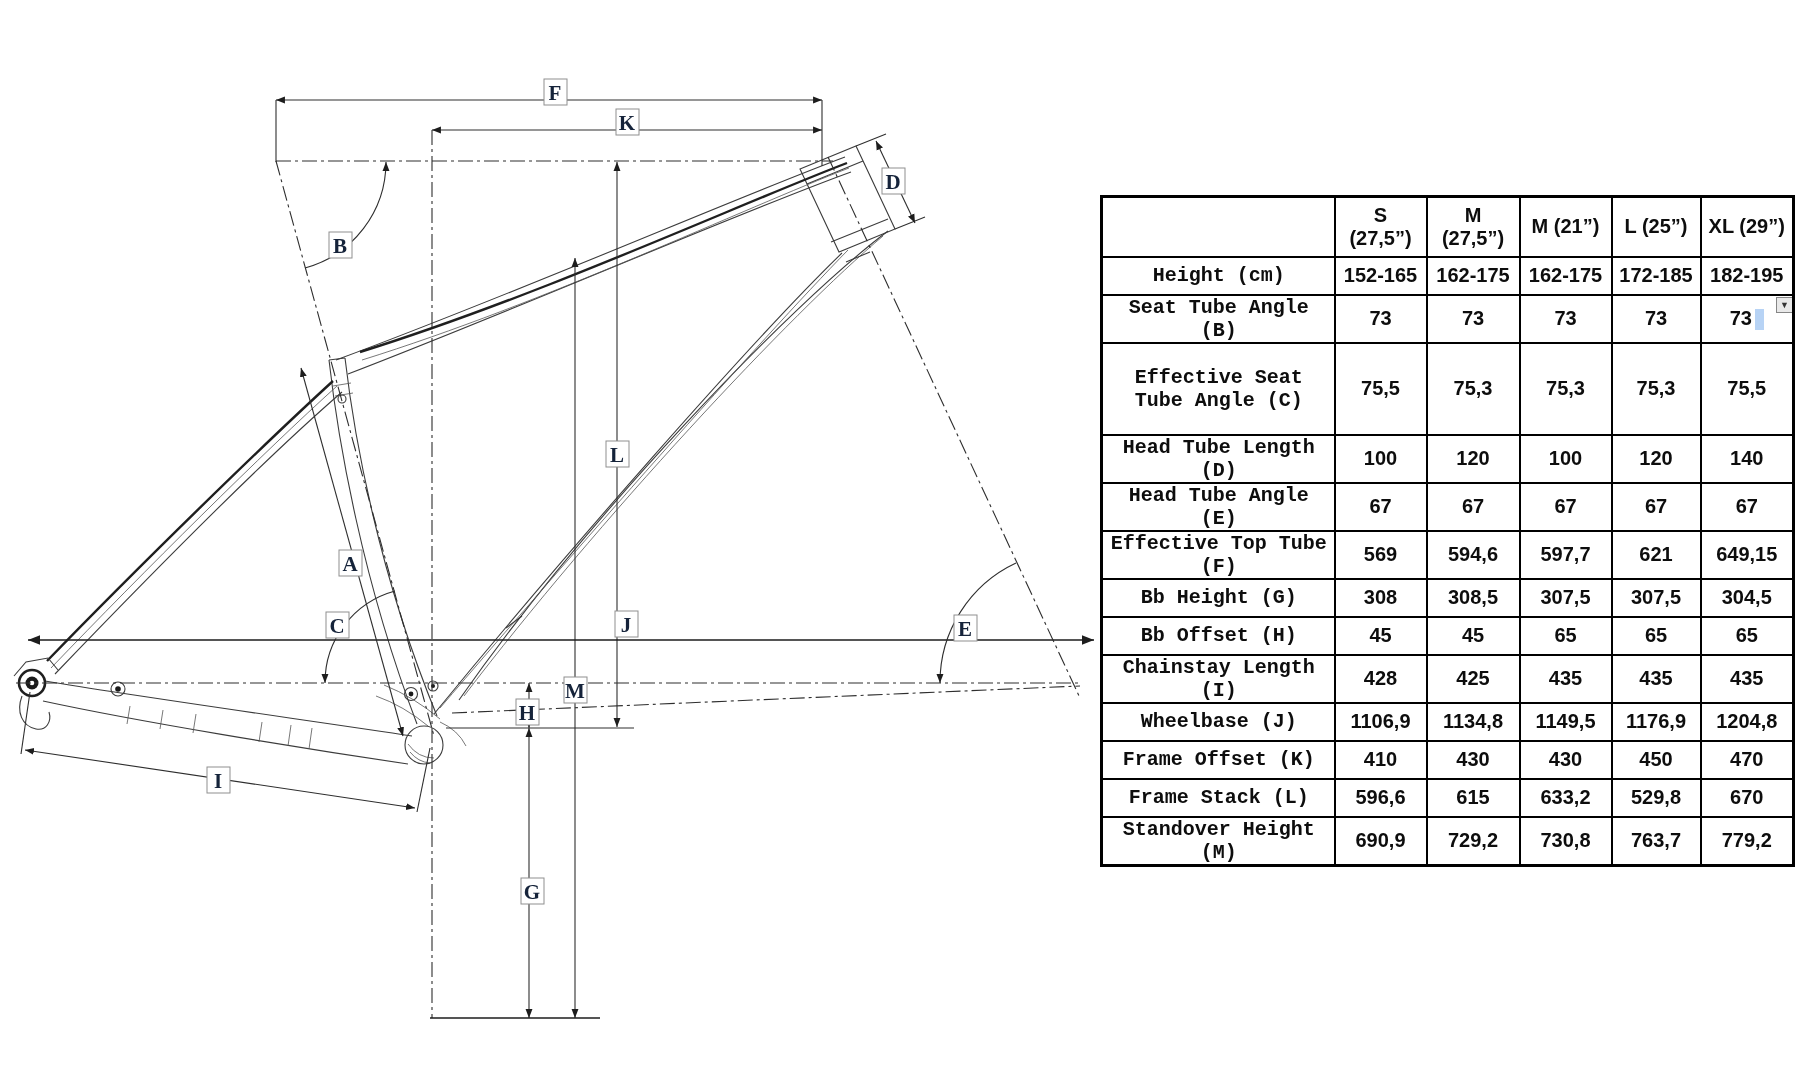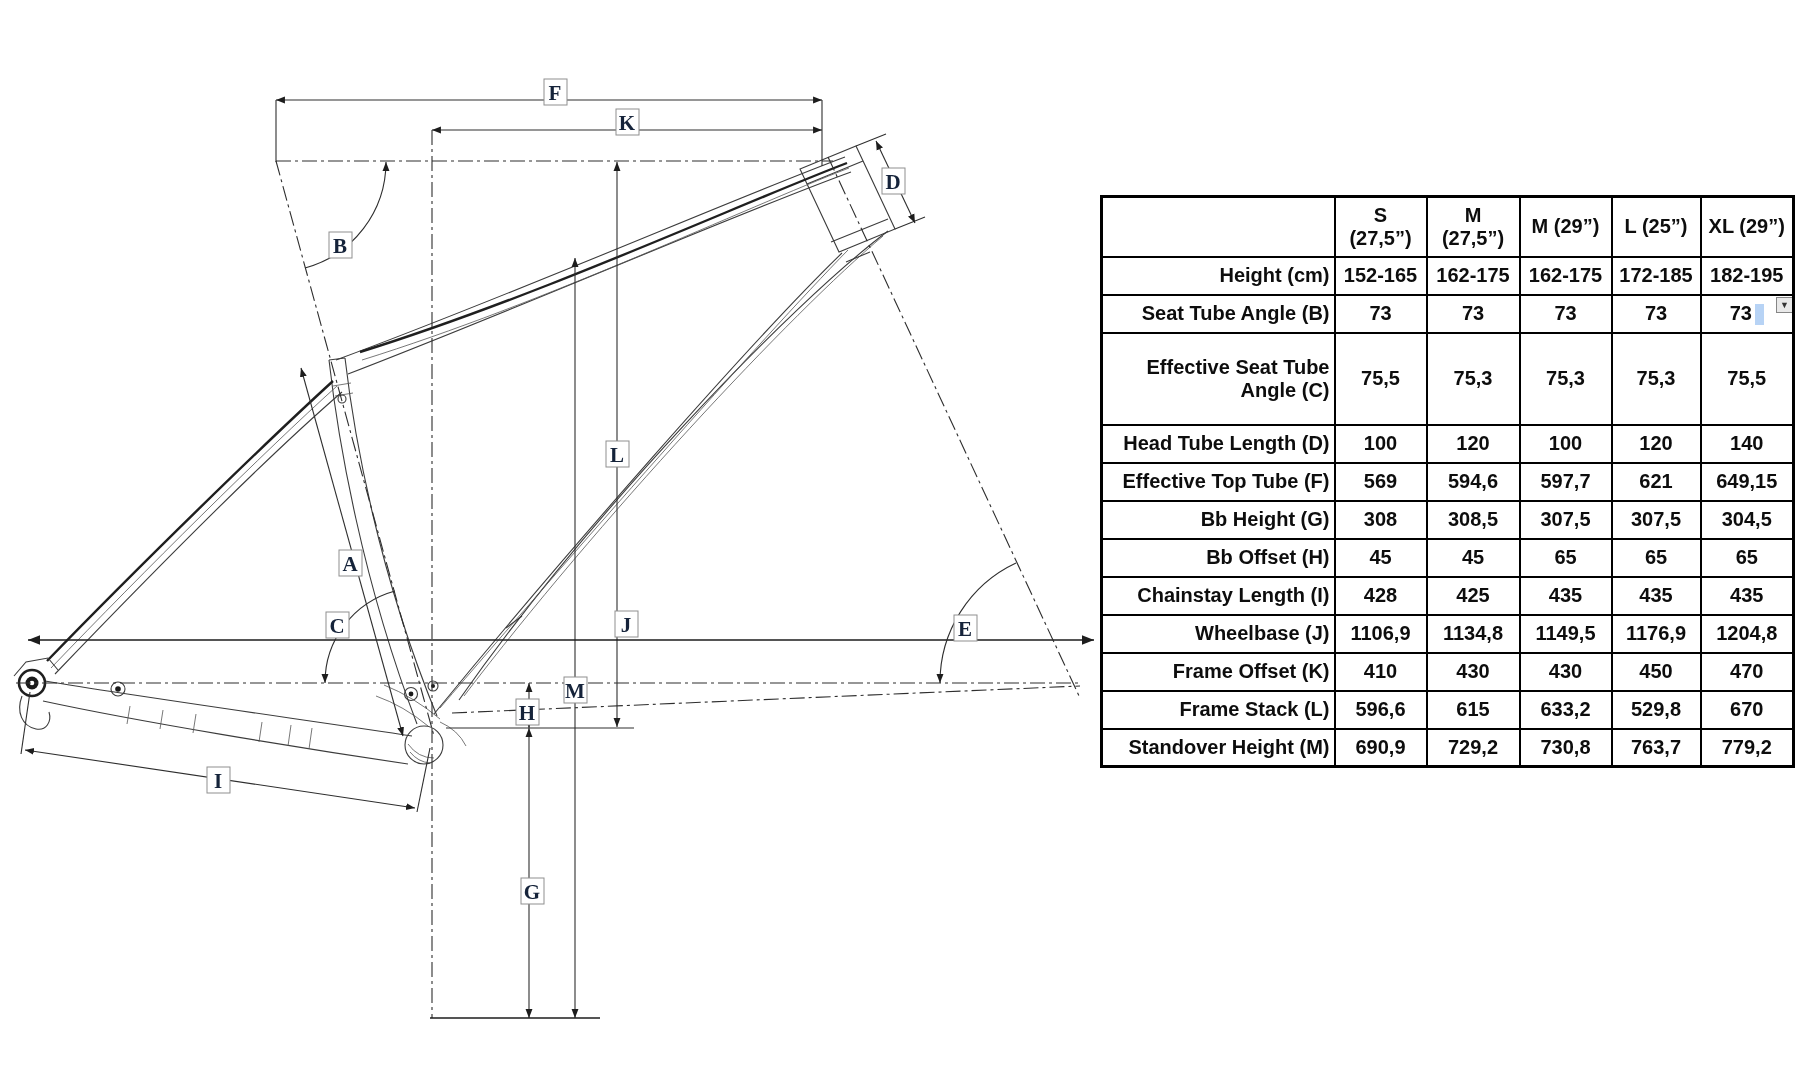--- a/index.html
+++ b/index.html
@@ -18,21 +18,21 @@
           text-anchor:middle;}
   .filldark{fill:#1a1a1a;stroke:none;}
   .fillwhite{fill:#ffffff;stroke:none;}
   
   .geo-table{position:absolute;left:1100px;top:195px;border-collapse:collapse;table-layout:fixed;
              background:#fff;border:3px solid #000;}
   .geo-table td,.geo-table th{border:2px solid #000;padding:0 4px;font-weight:bold;color:#0d0d0d;
              font-size:20px;line-height:1.15;overflow:hidden;}
   .geo-table th{text-align:center;vertical-align:middle;}
   .geo-table td.val{text-align:center;vertical-align:middle;}
-  .geo-table td.lab{text-align:right;vertical-align:middle;padding-left:5px;}
+  .geo-table td.lab{text-align:center;vertical-align:middle;padding-left:5px;font-family:Liberation Mono, monospace;}
   tr.hrow{height:60px;} tr.r38{height:38px;} tr.r72{height:92px;}
   .sta-xl{position:relative;}
   .cursor-blue{display:inline-block;width:9px;height:21px;background:#b7d3f5;margin-left:3px;
                vertical-align:middle;}
   .dd-btn{position:absolute;right:-1px;top:1px;width:17px;height:16px;background:#e9e9e9;
           border:1px solid #868686;font-size:9px;color:#333;text-align:center;line-height:15px;
           box-sizing:border-box;cursor:default;}
 </style>
 </head>
 <body>
@@ -186,21 +186,21 @@
       <th></th>
       <th>
             <div>S</div>
             <div>(27,5”)</div>
           </th>
       <th>
             <div>M</div>
             <div>(27,5”)</div>
           </th>
       <th>
-            <div>M (29”)</div>
+            <div>M (21”)</div>
           </th>
       <th>
             <div>L (25”)</div>
           </th>
       <th>
             <div>XL (29”)</div>
           </th>
     </tr>
     <tr class="r38">
       <td class="lab">Height (cm)</td>
@@ -231,20 +231,28 @@
     </tr>
     <tr class="r38">
       <td class="lab">Head Tube Length (D)</td>
       <td class="val">100</td>
       <td class="val">120</td>
       <td class="val">100</td>
       <td class="val">120</td>
       <td class="val">140</td>
     </tr>
     <tr class="r38">
+      <td class="lab">Head Tube Angle (E)</td>
+      <td class="val">67</td>
+      <td class="val">67</td>
+      <td class="val">67</td>
+      <td class="val">67</td>
+      <td class="val">67</td>
+    </tr>
+    <tr class="r38">
       <td class="lab">Effective Top Tube (F)</td>
       <td class="val">569</td>
       <td class="val">594,6</td>
       <td class="val">597,7</td>
       <td class="val">621</td>
       <td class="val">649,15</td>
     </tr>
     <tr class="r38">
       <td class="lab">Bb Height (G)</td>
       <td class="val">308</td>

